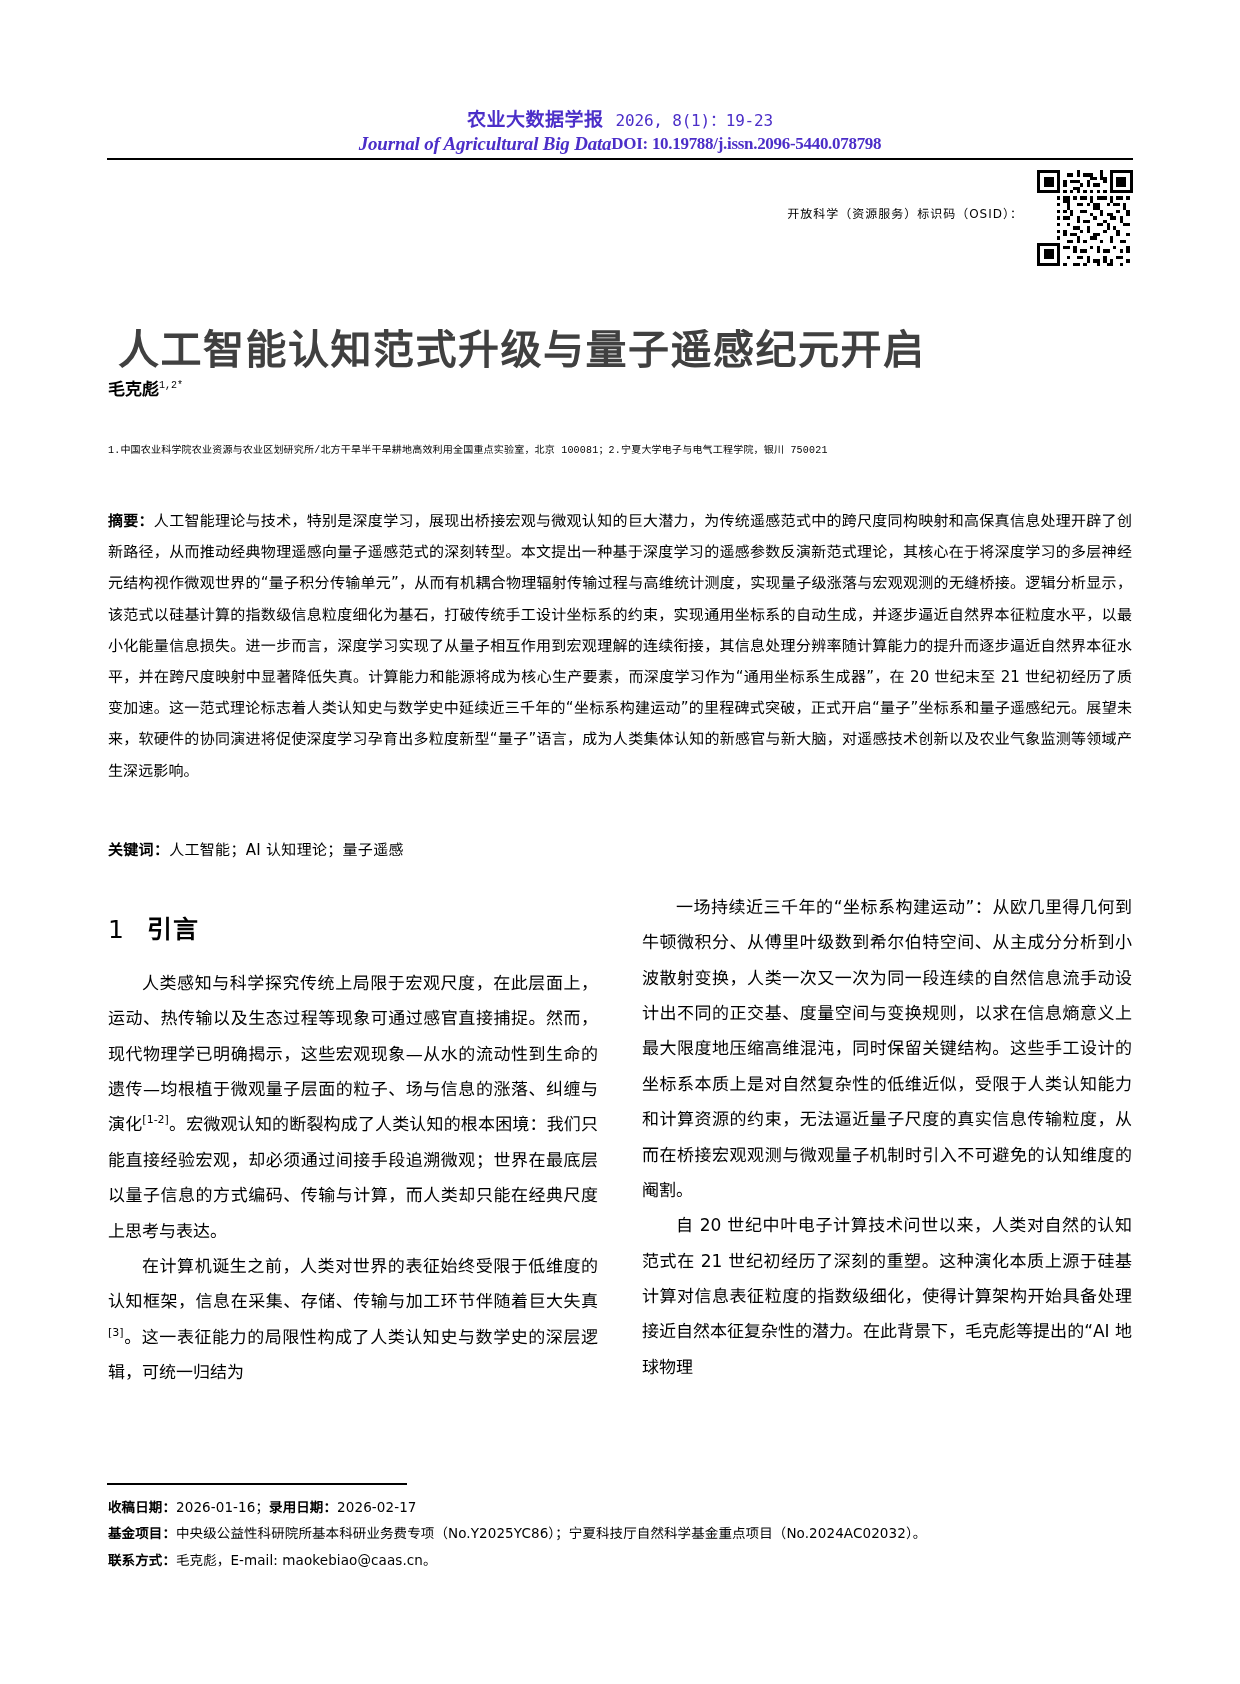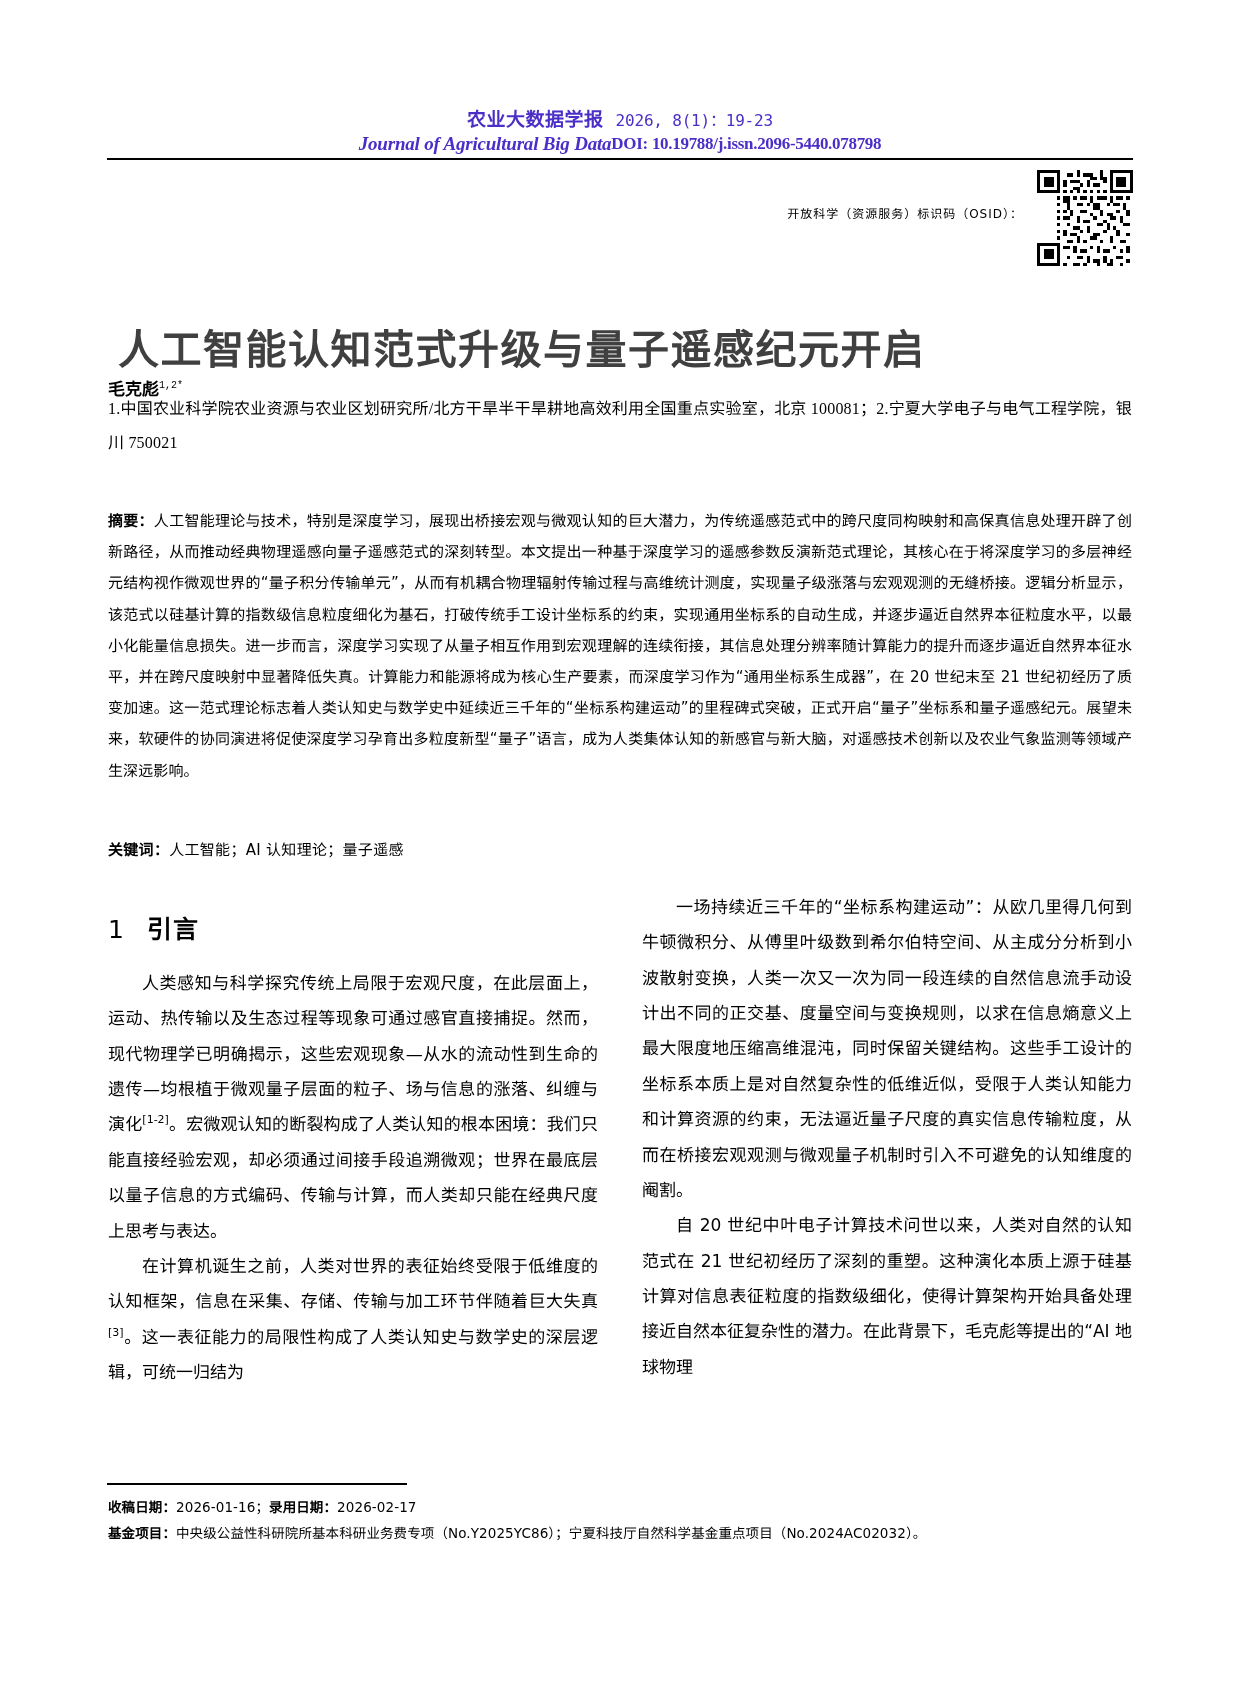--- a/index.html
+++ b/index.html
@@ -130,24 +130,24 @@
   }
   .authors sup {
     font-size: 10px;
     font-weight: normal;
     vertical-align: super;
     font-family: Liberation Mono, monospace;
   }
   .affiliation {
     position: absolute;
     left: 108px;
-    top: 392px;
+    top: 440px;
     width: 1024px;
-    font-family: Liberation Serif, serif;
-    font-size: 16px;
+    font-family: Liberation Mono, monospace;
+    font-size: 10px;
     line-height: 2.1;
     text-align: justify;
     letter-spacing: 0.2px;
   }
 
   
   .abstract {
     position: absolute;
     left: 108px;
     top: 506px;
@@ -413,15 +413,18 @@
   </div>
 
   <div class="rule-bottom"></div>
   <div class="footnotes">
     <div class="fn">
       <span class="lead">收稿日期：</span><span>2026-01-16；</span><span class="lead">录用日期：</span><span>2026-02-17</span>
     </div>
     <div class="fn">
       <span class="lead">基金项目：</span><span>中央级公益性科研院所基本科研业务费专项（No.Y2025YC86）；宁夏科技厅自然科学基金重点项目（No.2024AC02032）。</span>
     </div>
+    <div class="fn">
+      <span class="lead">联系方式：</span><span>毛克彪，E-mail: maokebiao@caas.cn。</span>
+    </div>
   </div>
 
 </div>
 
 </body></html>

